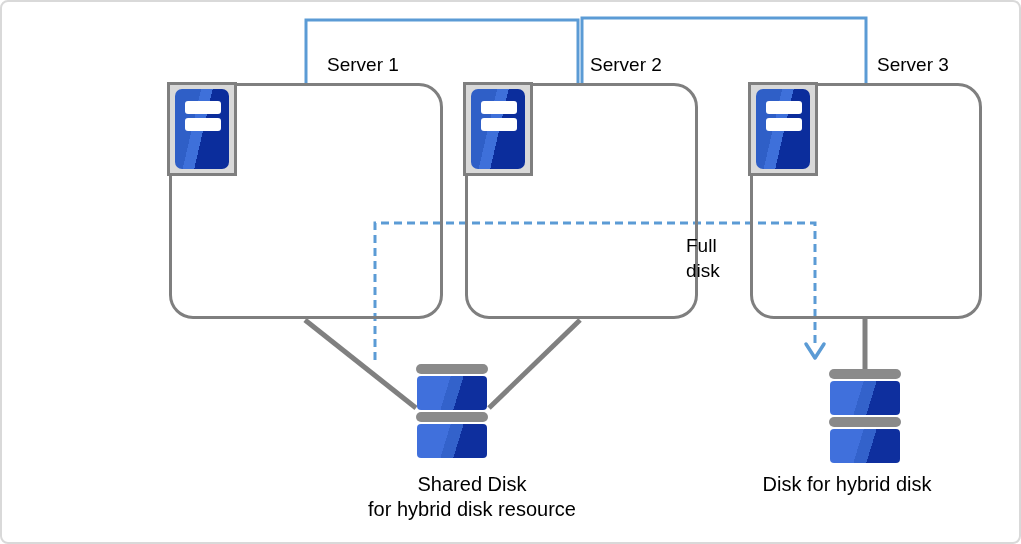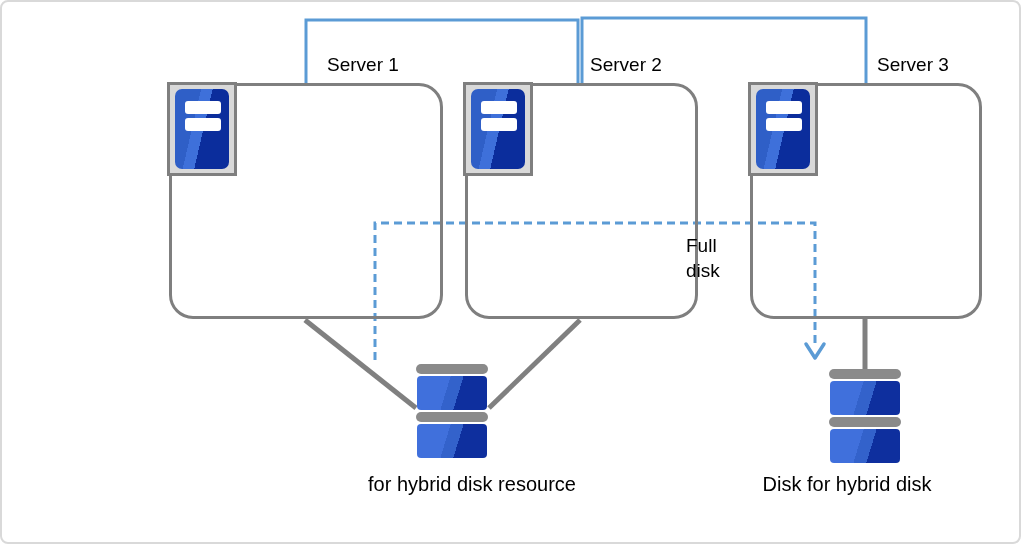--- a/index.html
+++ b/index.html
@@ -145,19 +145,20 @@
     <div class="disk-body"></div>
   </div>
   <div class="disk" style="left:827px; top:367px;">
     <div class="disk-cap"></div>
     <div class="disk-body"></div>
     <div class="disk-cap"></div>
     <div class="disk-body"></div>
   </div>
 
   <div class="label disk-label" style="left:340px; width:260px;">
+    <div>Shared Disk</div>
     <div>for hybrid disk resource</div>
   </div>
   <div class="label disk-label" style="left:725px; width:240px;">
     <div>Disk for hybrid disk</div>
   </div>
 
 </div>
 
 </body></html>

